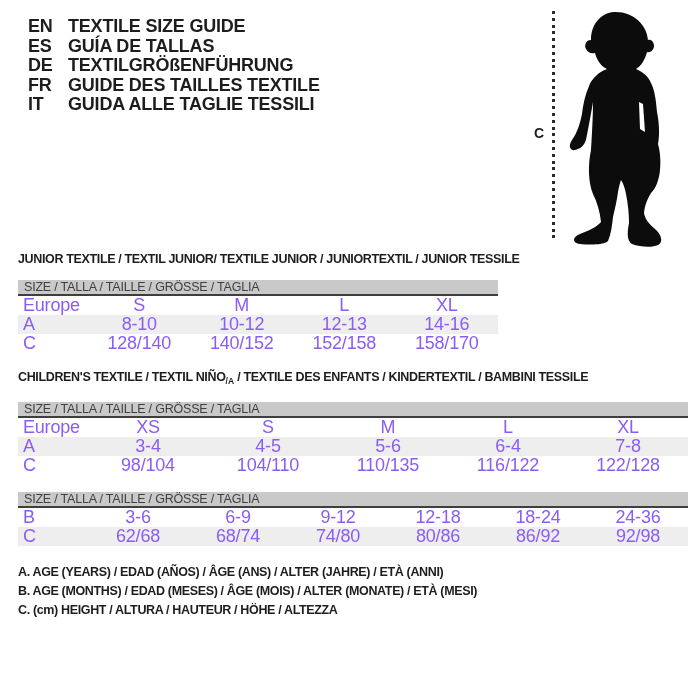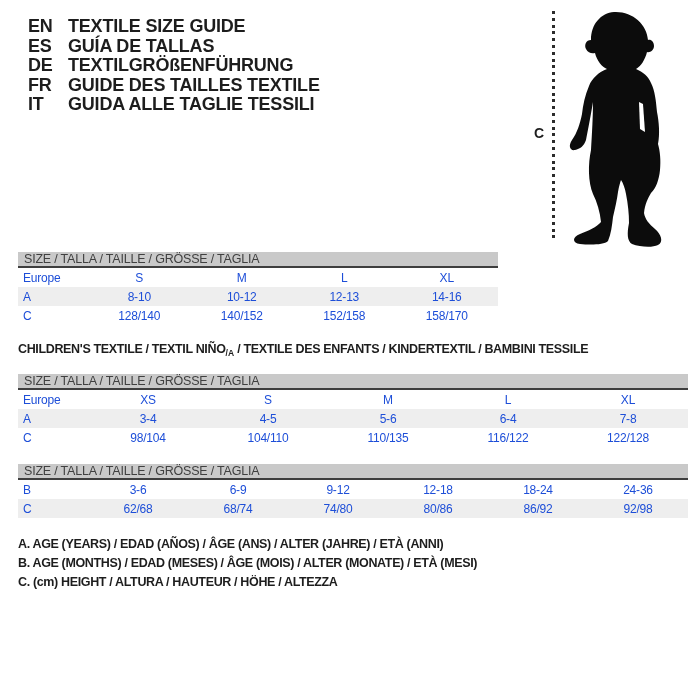--- a/index.html
+++ b/index.html
@@ -33,21 +33,21 @@
   .size-section{margin:0 0 17px 0;}
   .section-heading{margin:0 0 13px 0;font-size:12.5px;line-height:15px;font-weight:bold;letter-spacing:-0.35px;}
   .section-heading .sub{font-size:8.5px;vertical-align:-3px;letter-spacing:0;}
   .size-table{width:670px;}
   .size-table.junior{width:480px;}
   .table-bar{
     height:16px;background:var(--bar-bg);border-bottom:2px solid var(--bar-line);
     display:flex;align-items:center;padding-left:6px;
     font-size:12.5px;color:#404040;letter-spacing:-0.2px;
   }
-  .table-rows .row{display:flex;align-items:center;height:19px;font-size:12px;letter-spacing:-0.2px;color:#1d4ed8;}
+  .table-rows .row{display:flex;align-items:center;height:19px;font-size:18px;letter-spacing:-0.2px;color:#8b5cf6;}
   .table-rows .row:nth-child(even){background:var(--shade);}
   .row .lbl{width:70px;flex:0 0 70px;padding-left:5px;}
   .row .cell{flex:1;text-align:center;}
   
   .footnotes{margin-top:10px;}
   .footnote{font-weight:bold;font-size:12.5px;line-height:19px;letter-spacing:-0.35px;}
 </style>
 </head>
 <body>
 
@@ -113,20 +113,21 @@
     C91 74 86 70 79 67
     C84 64 88 58 90 50
     C93 51 97 48 97 44
     C97 40 94 37 91 38
     C90 22 75 9 57 10 Z"></path>
   <path fill="#ffffff" d="M82 100 L86 102 L88 130 L83 127 Z"></path>
 </svg>
 
 <div class="sections" id="sections">
     <section class="size-section">
+      <h3 class="section-heading"><span>JUNIOR TEXTILE / TEXTIL JUNIOR/ TEXTILE JUNIOR / JUNIORTEXTIL / JUNIOR TESSILE</span></h3>
       <div class="size-table junior">
         <div class="table-bar">SIZE / TALLA / TAILLE / GRÖSSE / TAGLIA</div>
         <div class="table-rows">
           <div class="row">
             <span class="lbl">Europe</span>
             <span class="cell">S</span>
             <span class="cell">M</span>
             <span class="cell">L</span>
             <span class="cell">XL</span>
           </div>

